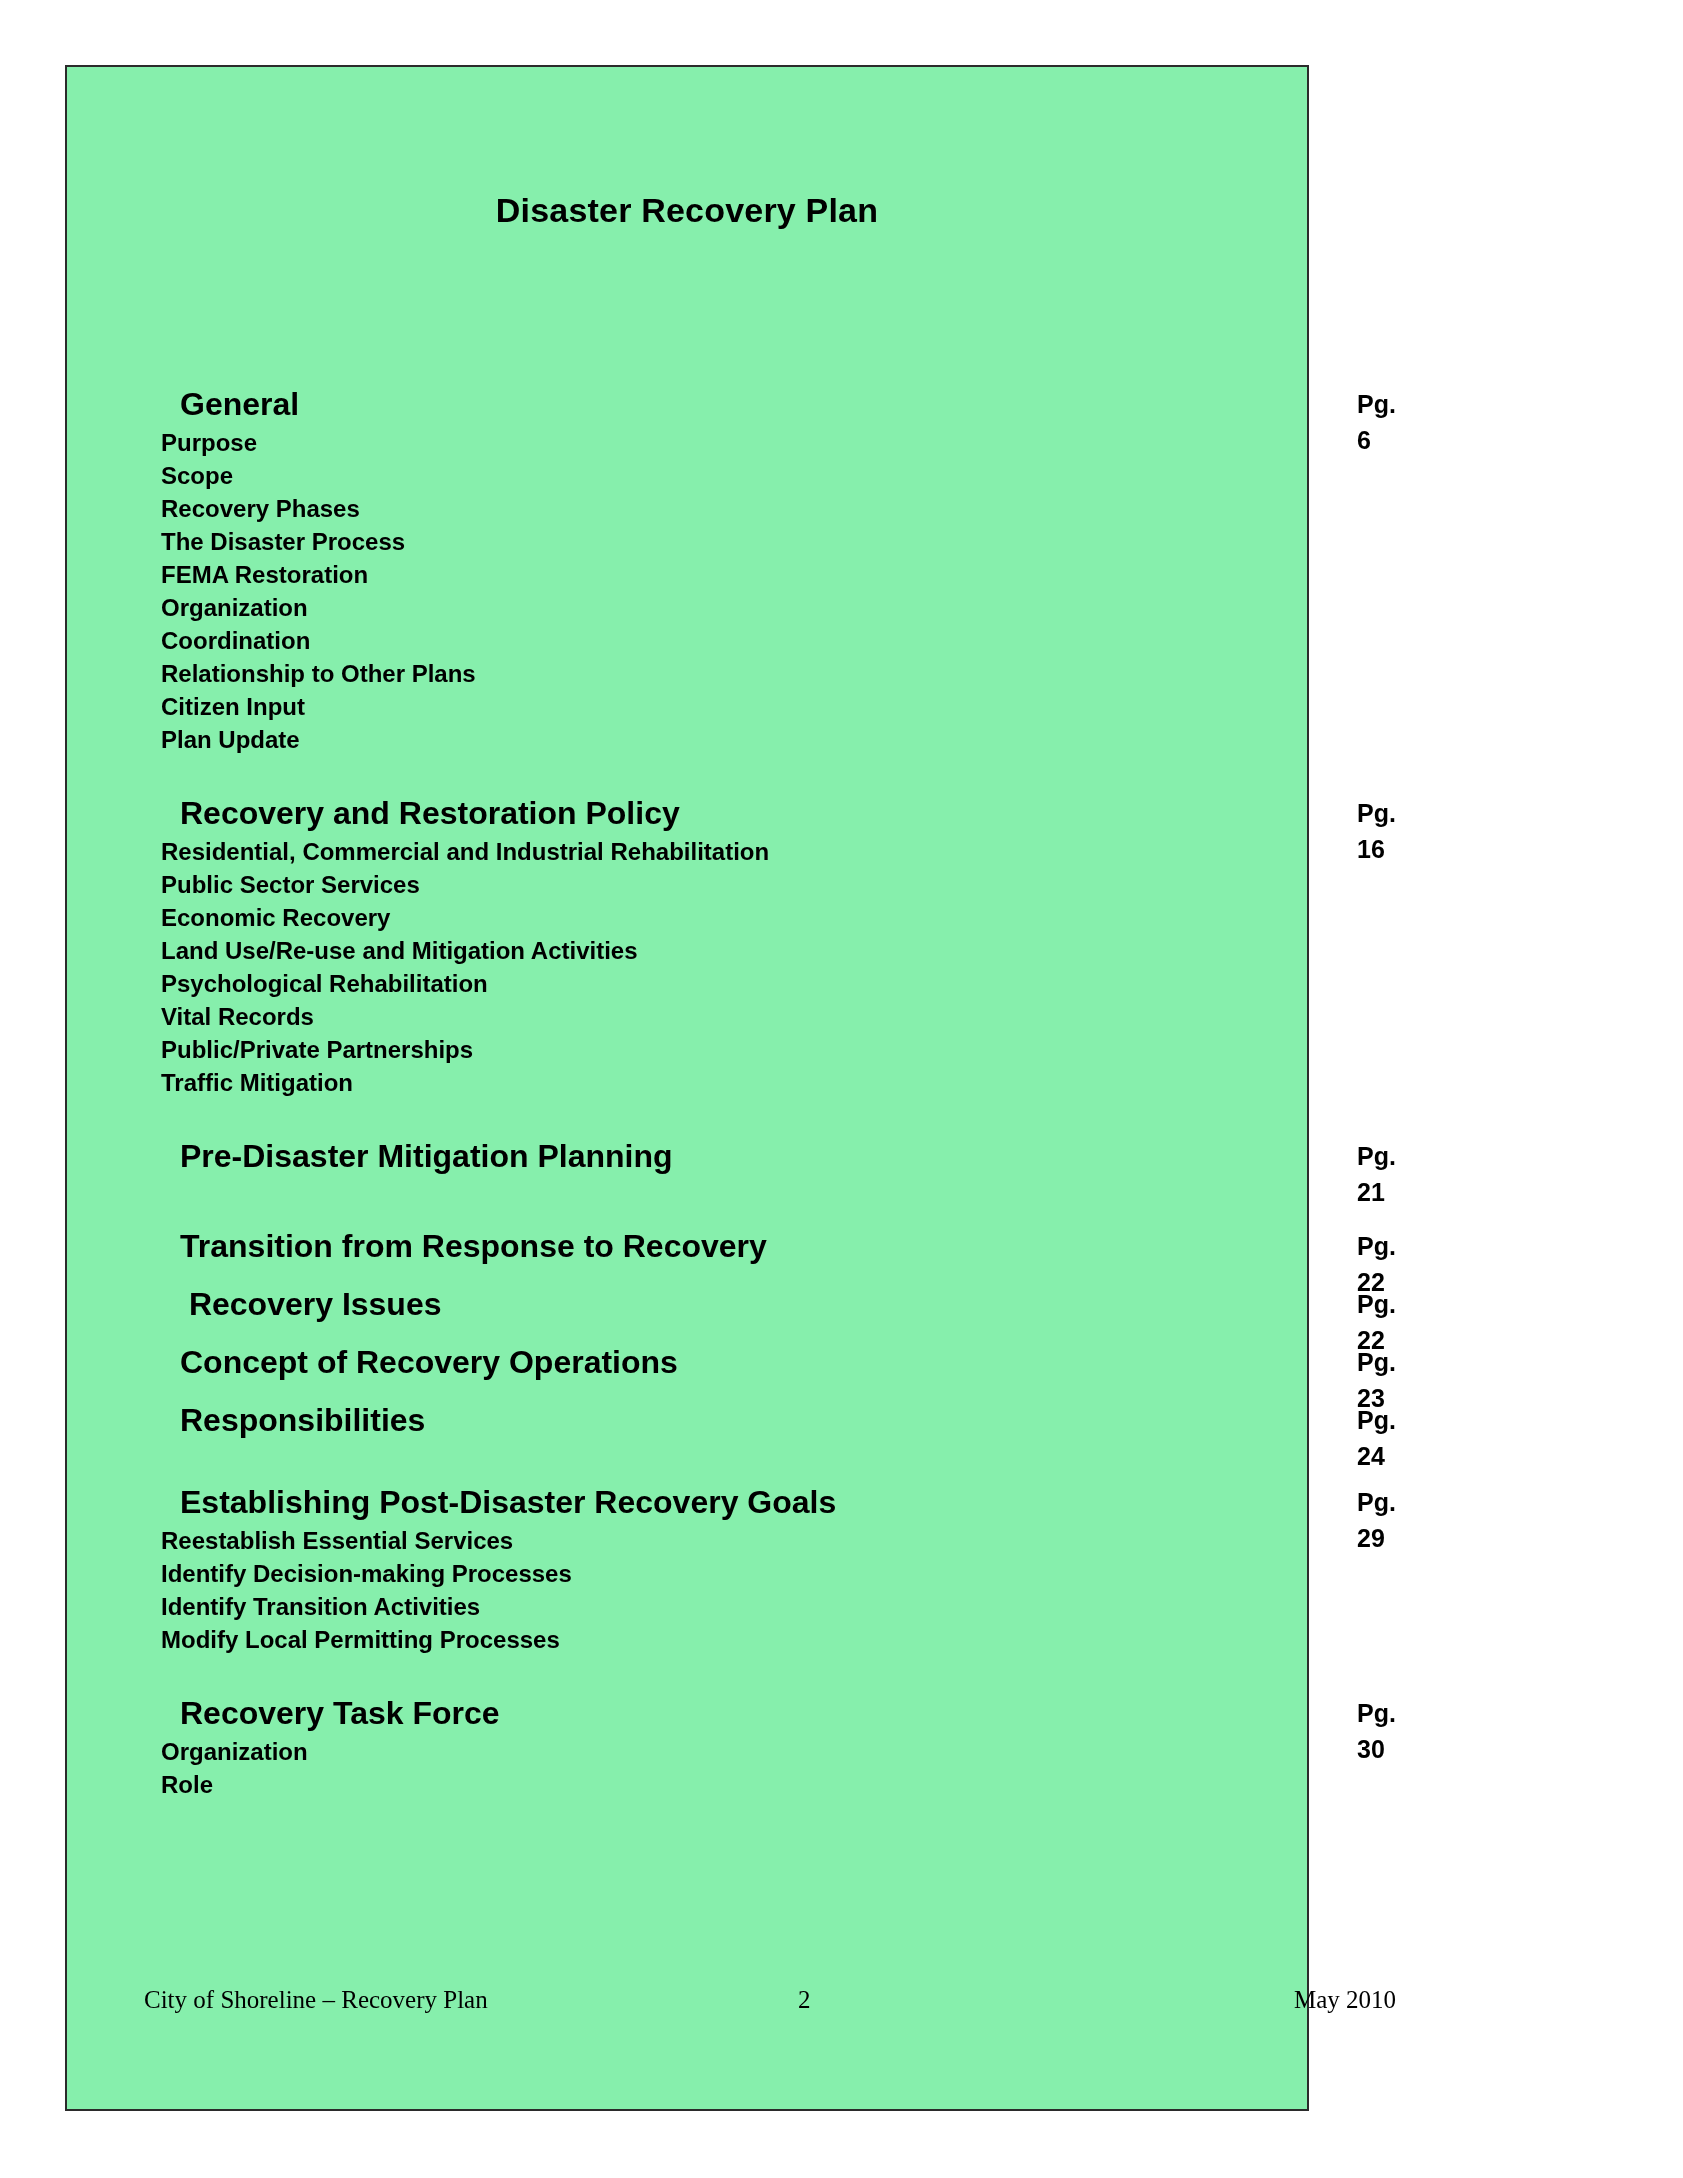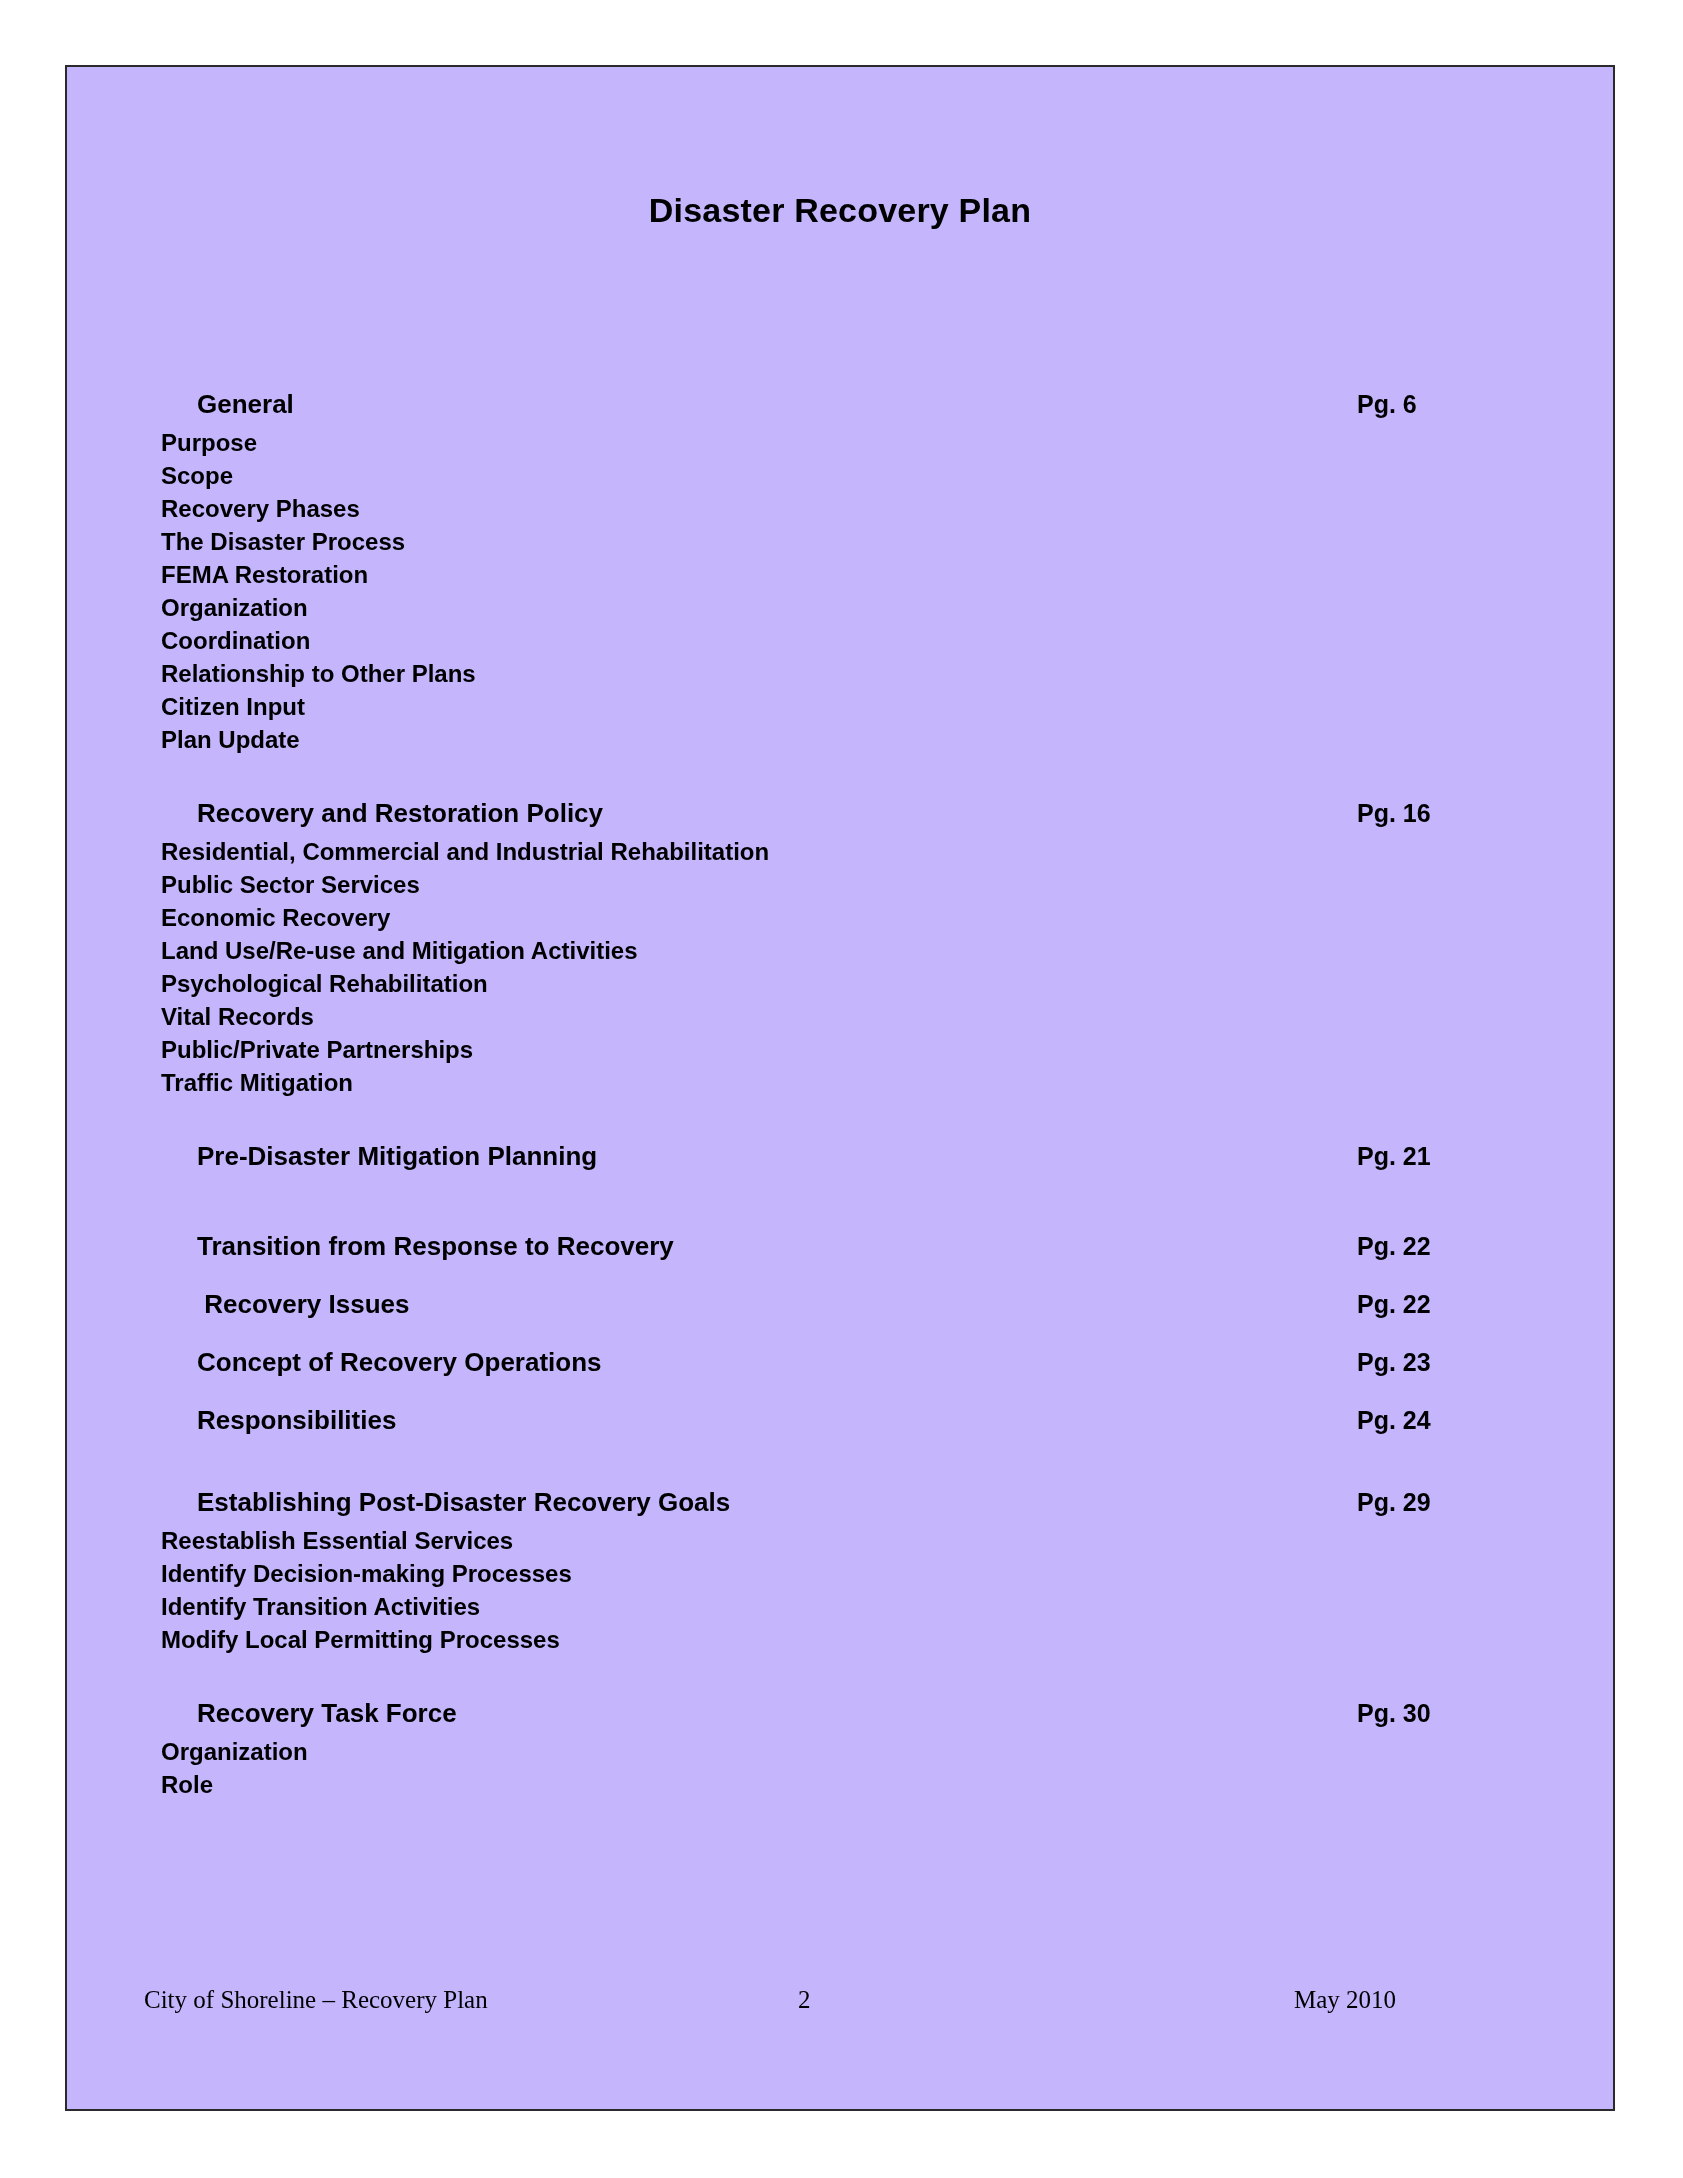--- a/index.html
+++ b/index.html
@@ -13,25 +13,25 @@
     font-family: "Liberation Sans", sans-serif;
     color: #000000;
     position: relative;
     overflow: hidden;
   }
 
   #page-frame {
     position: absolute;
     left: 65px;
     top: 65px;
-    width: 1550px;
+    width: 1244px;
     height: 2046px;
     border: 2px solid #2b2b2b;
     box-sizing: border-box;
-    background: #c4b5fd;
+    background: #86efac;
   }
 
   .doc-title {
     position: absolute;
     left: 0;
     top: 124px;
     width: 100%;
     text-align: center;
     font-size: 34px;
     font-weight: bold;
@@ -51,23 +51,23 @@
     width: 100%;
   }
 
   .entry-head {
     position: relative;
     height: 40px;
   }
 
   .entry-title {
     position: absolute;
-    left: 130px;
-    top: 0;
-    font-size: 26px;
+    left: 113px;
+    top: 0;
+    font-size: 32px;
     font-weight: bold;
     white-space: pre;
     line-height: 36px;
     font-family: "Liberation Sans", sans-serif;
   }
 
   .entry-page {
     position: absolute;
     left: 1290px;
     top: 0;

